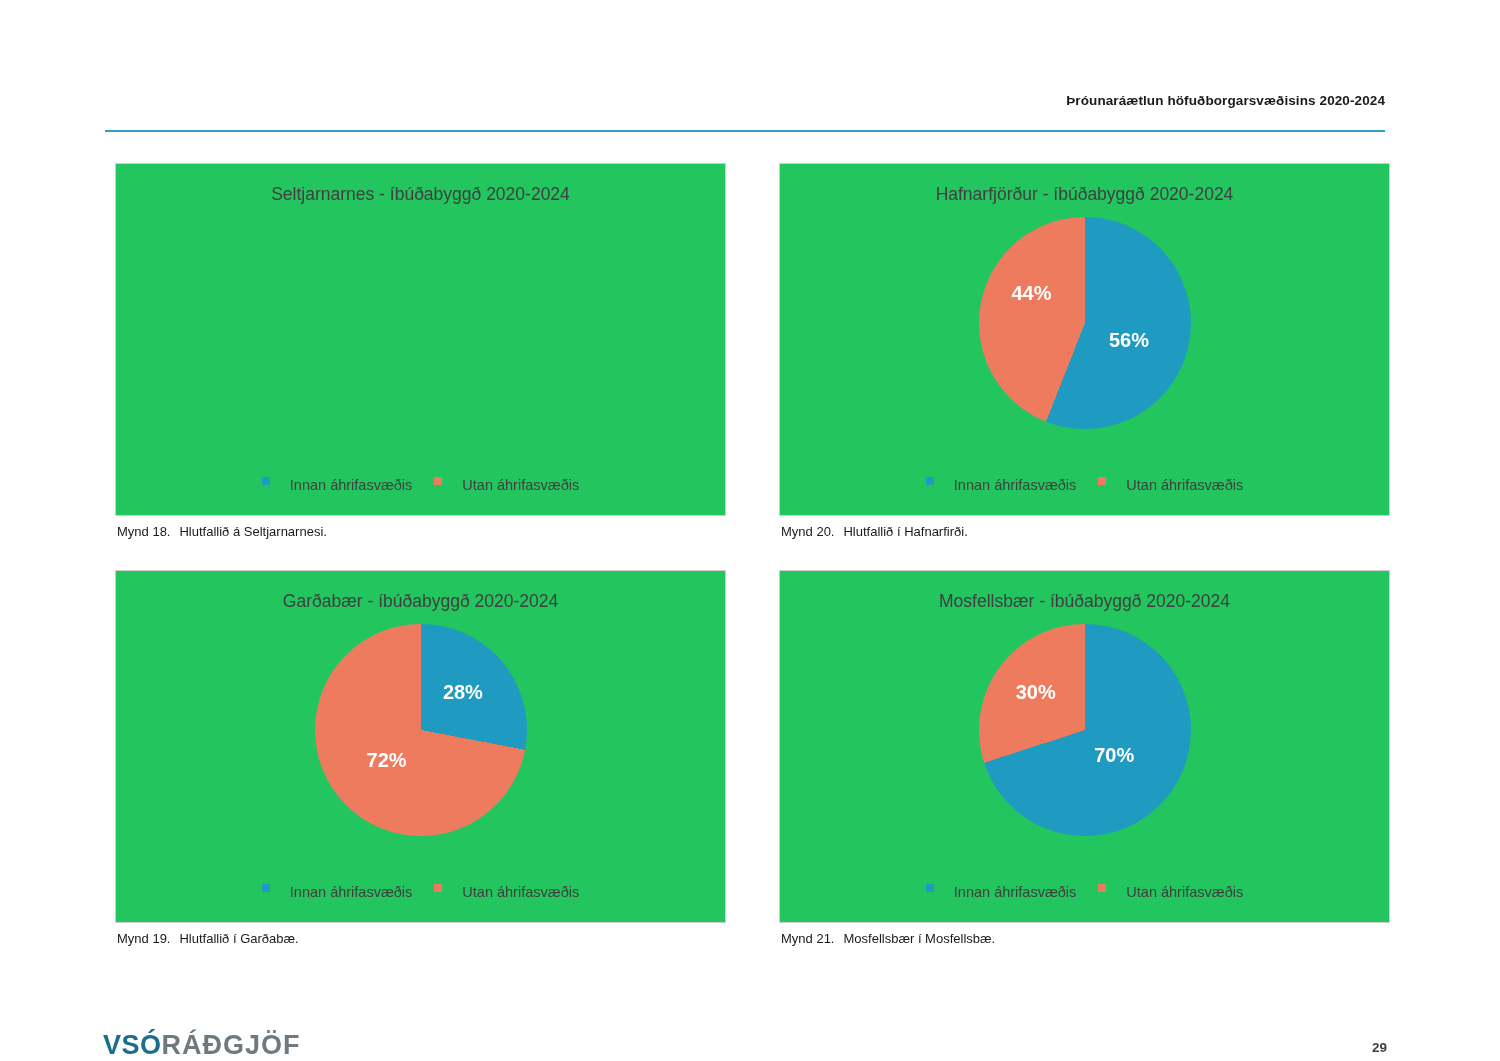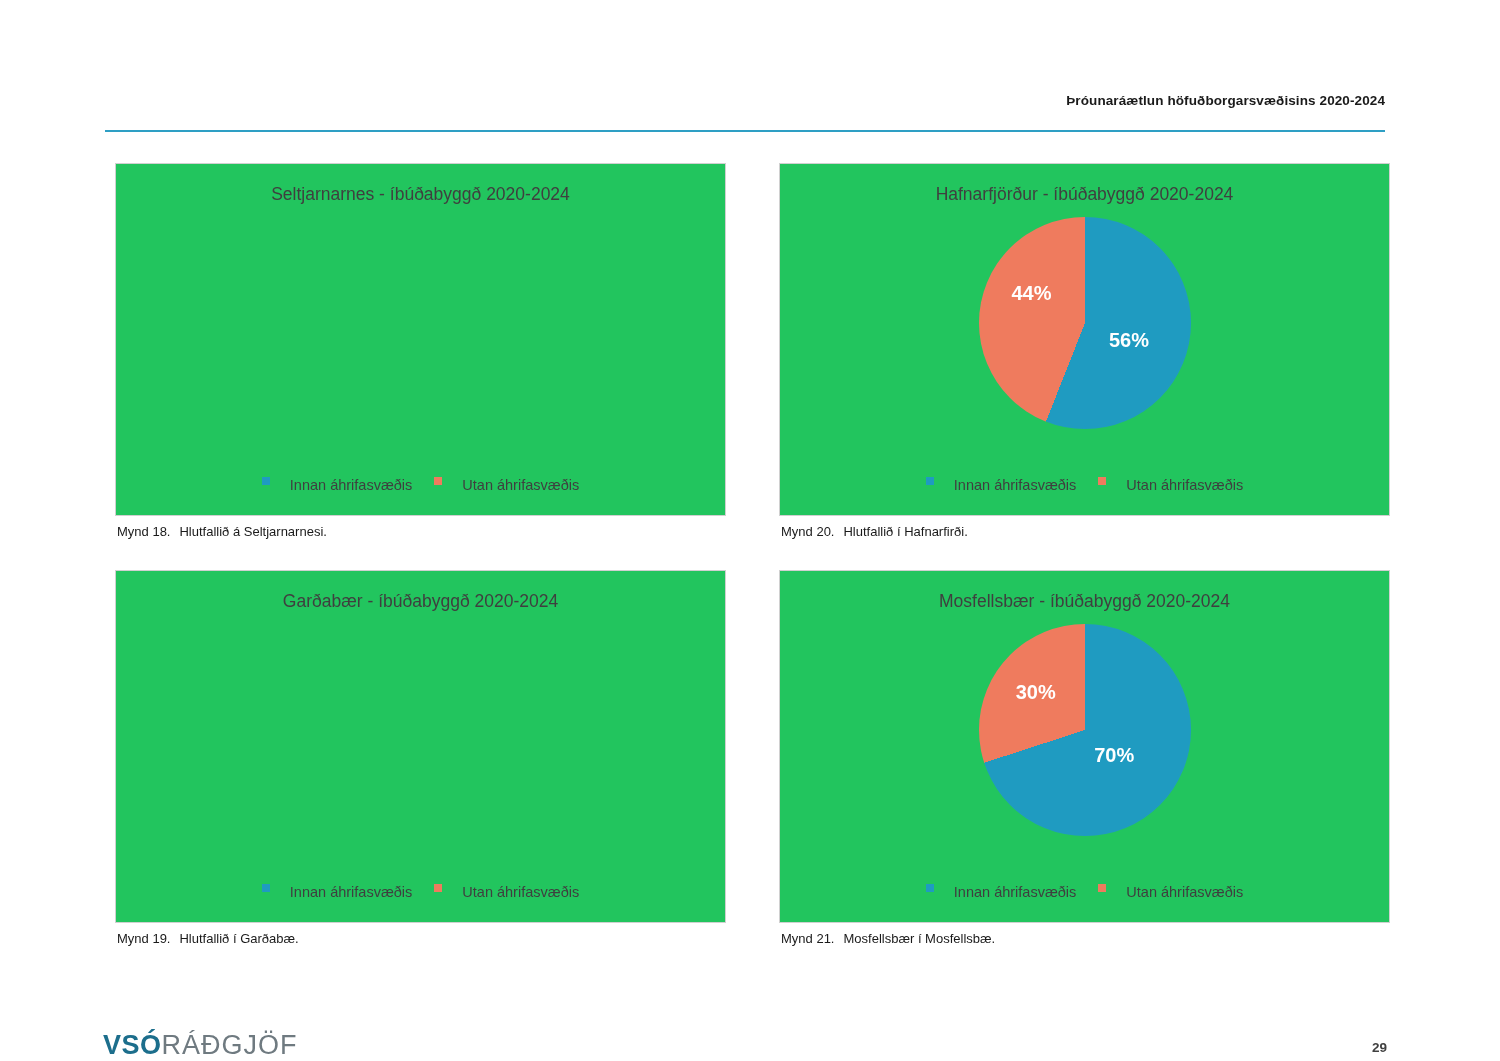--- a/index.html
+++ b/index.html
@@ -139,21 +139,21 @@
     bottom: 38px;
     font-size: 27px;
     letter-spacing: 0.5px;
   }
   .footer-logo .vso {
     color: #1c6e8c;
     font-weight: bold;
   }
   .footer-logo .radgjof {
     color: #6f7a80;
-    font-weight: normal;
+    font-weight: bold;
     letter-spacing: 1px;
   }
   .page-number {
     position: absolute;
     right: 113px;
     bottom: 44px;
     font-size: 13.5px;
     font-weight: bold;
     color: #404040;
   }
@@ -214,20 +214,26 @@
         </div>
       </div>
 
     </div>
 
     <div class="chart-row" style="margin-top:17px;">
 
       <div class="chart-cell">
         <div class="chart-box">
           <div class="chart-title">Garðabær - íbúðabyggð 2020-2024</div>
+          <div class="pie-wrap">
+            <div class="pie" id="pie2" style="background: conic-gradient(rgb(31, 155, 193) 0deg, rgb(31, 155, 193) 100.8deg, rgb(239, 123, 94) 100.8deg, rgb(239, 123, 94) 360deg);">
+              <div class="slice-label" style="left:70%; top:32%;">28%</div>
+              <div class="slice-label" style="left:34%; top:64%;">72%</div>
+            </div>
+          </div>
           <div class="legend">
             <div class="legend-item">
               <span class="legend-swatch" id="sw2a" style="background: rgb(31, 155, 193);"></span>
               <span>Innan áhrifasvæðis</span>
             </div>
             <div class="legend-item">
               <span class="legend-swatch" id="sw2b" style="background: rgb(239, 123, 94);"></span>
               <span>Utan áhrifasvæðis</span>
             </div>
           </div>

